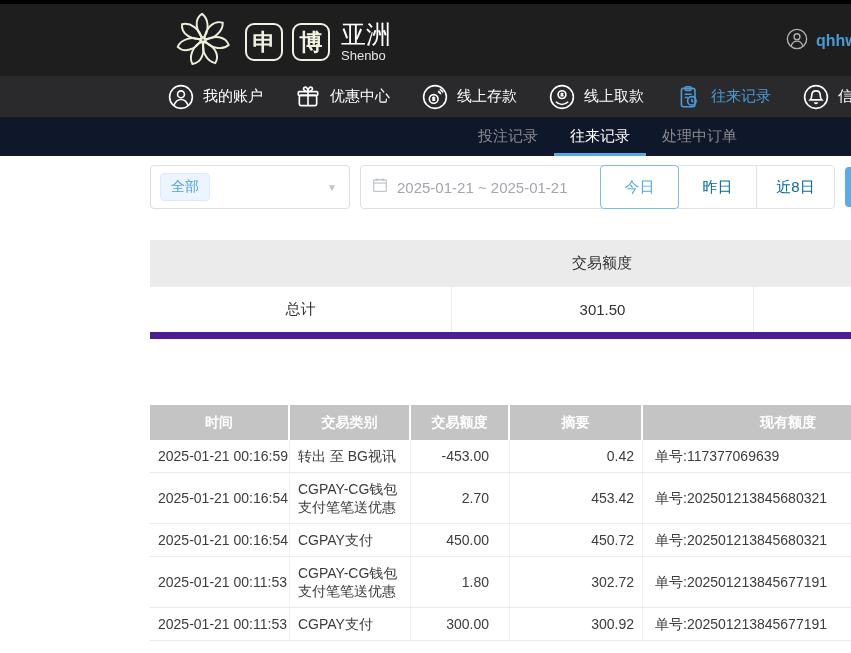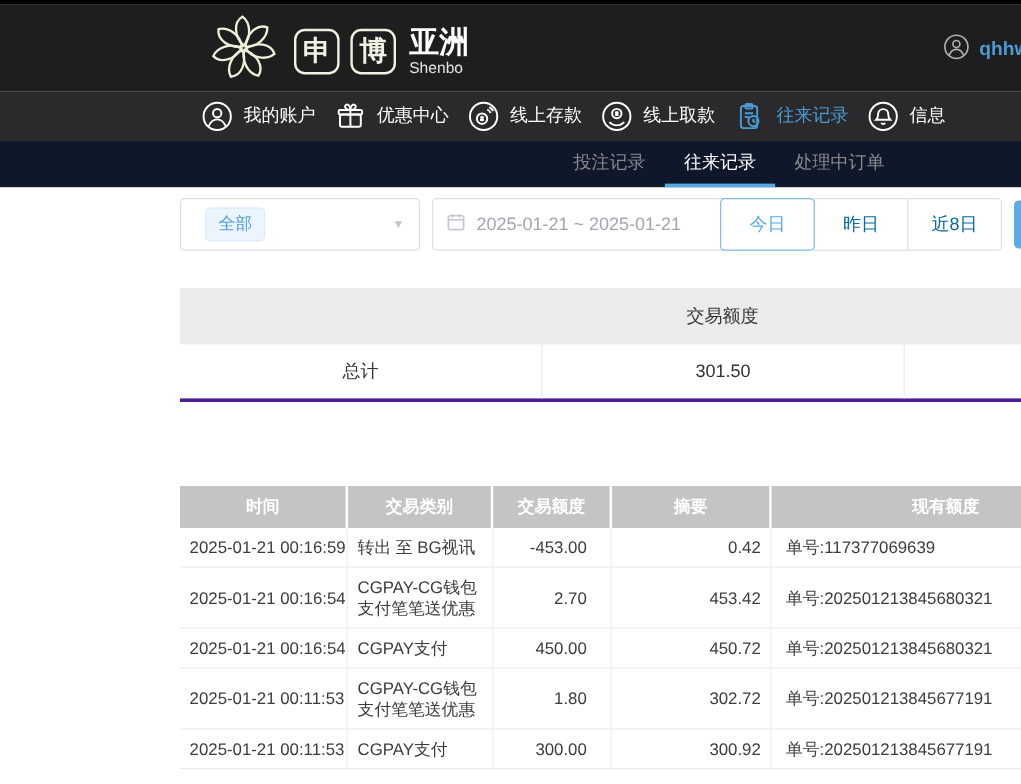--- a/index.html
+++ b/index.html
@@ -7,58 +7,58 @@
     position:relative;width:851px;height:653px;overflow:hidden;background:#fff;
     font-family:"Liberation Sans",sans-serif;
   }
   
   .topstrip{position:absolute;left:0;top:0;width:851px;height:4px;background:#000}
   .site-header{position:absolute;left:0;top:4px;width:851px;height:72px;background:#1e1e1f}
   .logo{position:absolute;left:170px;top:5px;display:flex;align-items:center;gap:9px}
   .logo-box{width:34px;height:34px;border:2px solid #f0f1e2;border-radius:9px;color:#f0f1e2;
     font-size:23px;font-weight:700;display:flex;align-items:center;justify-content:center}
   .logo-txt{display:flex;flex-direction:column;line-height:1;margin-left:2px}
-  .logo-region{font-size:25px;font-weight:700;color:#fff}
+  .logo-region{font-size:25px;font-weight:400;color:#fff}
   .logo-sub{font-size:13px;color:#e4e4e4;margin-top:2px}
   .user{position:absolute;left:786px;top:24px;display:flex;align-items:center;gap:8px;white-space:nowrap}
   .user-name{color:#4a9ad4;font-size:16px;font-weight:700}
   
   .main-nav{position:absolute;left:0;top:76px;width:851px;height:41px;background:#2a2a2c;
-    display:flex;align-items:center;padding-left:168px;gap:16px;box-sizing:border-box;white-space:nowrap}
+    display:flex;align-items:center;padding-left:168px;gap:32px;box-sizing:border-box;white-space:nowrap}
   .nav-item{display:flex;align-items:center;gap:9px;color:#fff;font-size:15px;cursor:pointer;flex:0 0 auto}
   .nav-item.active{color:#4a9ad4}
   .nav-ic{display:flex;align-items:center}
   .nav-ic svg{display:block}
   
   .subnav{position:absolute;left:0;top:117px;width:851px;height:39px;background:#0f172a;
     border-top:1px solid #19191b;box-sizing:border-box;display:flex;padding-left:462px;white-space:nowrap}
   .tab{padding:0 16px;font-size:15px;color:#8a8a8e;line-height:35px;cursor:pointer;border-bottom:3px solid transparent}
   .tab.active{color:#fff;border-bottom-color:#55a9e4}
   
   .dd{position:absolute;left:150px;top:165px;width:200px;height:44px;border:1px solid #dcdfe6;
     border-radius:4px;box-sizing:border-box;display:flex;align-items:center;cursor:pointer;background:#fff}
-  .chip{margin-left:20px;padding:4px 10px;background:#ecf5ff;border:1px solid #d9ecff;border-radius:4px;
+  .chip{margin-left:9px;padding:4px 10px;background:#ecf5ff;border:1px solid #d9ecff;border-radius:4px;
     color:#4ca0e0;font-size:14px}
   .dd-caret{position:absolute;right:12px;color:#c0c4cc;font-size:10px}
   .datebox{position:absolute;left:360px;top:165px;width:252px;height:44px;border:1px solid #dcdfe6;
     border-radius:4px;box-sizing:border-box;display:flex;align-items:center;gap:8px;padding-left:10px;cursor:pointer;background:#fff}
   .date-text{color:#a2a6ad;font-size:15px}
   .btn-group{position:absolute;left:600px;top:165px;height:44px;display:flex}
   .qbtn{width:79px;height:44px;box-sizing:border-box;border:1px solid #e0e2e7;background:#fff;
     color:#0369a1;font-size:15px;font-family:inherit;cursor:pointer;margin-left:-1px;padding:0}
   .qbtn:first-child{border-radius:4px 0 0 4px;margin-left:0}
   .qbtn:last-child{border-radius:0 4px 4px 0}
   .qbtn.active{color:#55a9e4;border-color:#7cbceb;position:relative;z-index:2;border-radius:4px}
   .cutbtn{position:absolute;left:845px;top:167px;width:26px;height:40px;background:#57ade9;
     border:none;border-radius:4px;cursor:pointer}
   
   .summary{position:absolute;left:150px;top:240px;width:701px;font-size:15px;color:#333}
   .sum-header{height:47px;background:#ebebeb;display:grid;grid-template-columns:301px 302px 1fr}
   .sum-header div{display:flex;align-items:center;justify-content:center}
-  .sum-body{height:45px;display:grid;grid-template-columns:301px 302px 1fr;border-bottom:3px solid #4c1d95}
+  .sum-body{height:45px;display:grid;grid-template-columns:301px 302px 1fr;border-bottom:7px solid #4c1d95}
   .sum-body div{display:flex;align-items:center;justify-content:center}
   .sum-body .sc2,.sum-body .sc3{border-left:1px solid #ececec}
   
   .dtable{position:absolute;left:150px;top:405px;width:701px;font-size:14px}
   .dt-head{display:grid;grid-template-columns:140px 121px 99px 133px 1fr;background:#c4c4c4;
     color:#fff;font-weight:700}
   .dt-head .hc{line-height:35px;text-align:center;border-right:2px solid #fff;box-sizing:border-box}
   .dt-head .hc:last-child{border-right:none;text-align:right;padding-right:35px}
   .dt-row{display:grid;grid-template-columns:140px 121px 99px 133px 1fr;border-bottom:1px solid #e9e9e9;
     color:#3c3c3c}

